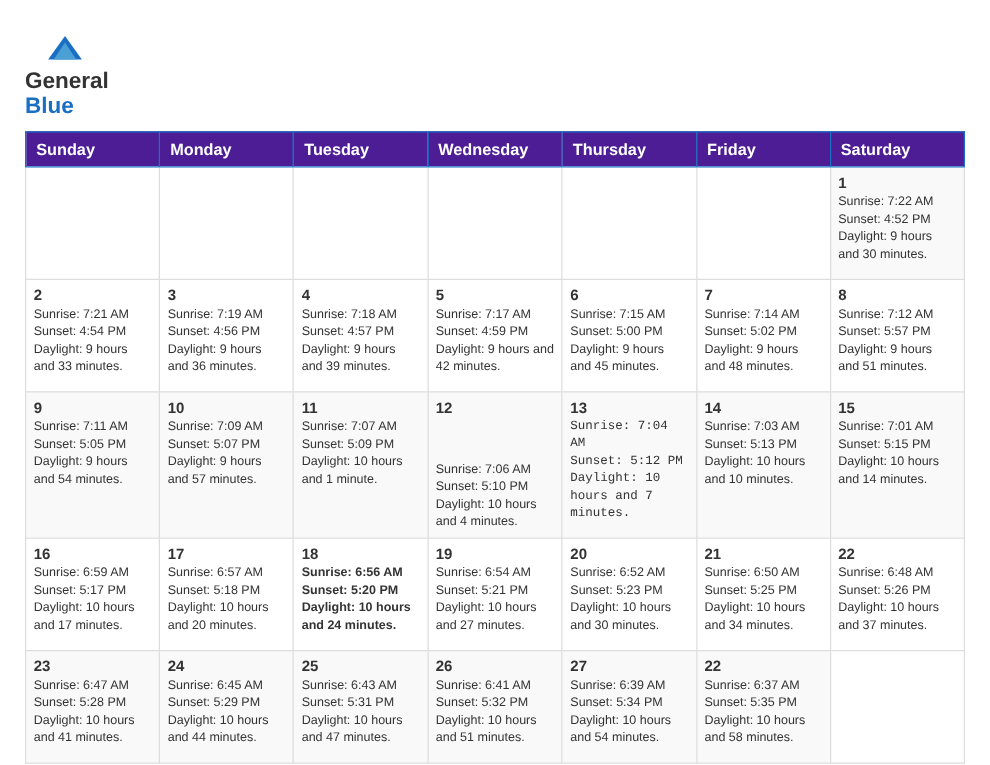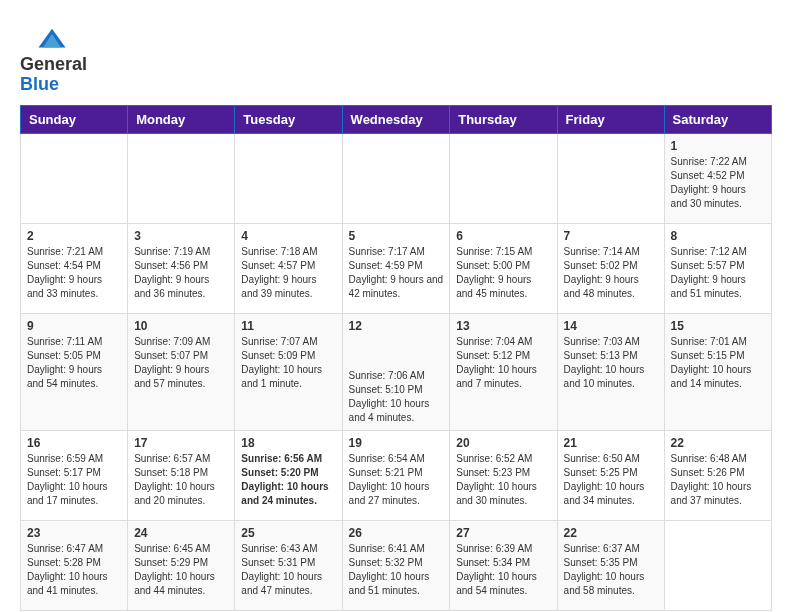--- a/index.html
+++ b/index.html
@@ -207,21 +207,21 @@
 Daylight: 10 hours and 1 minute.</div>
         </td>
         <td>
           <span class="day-num">12</span>
           <div class="day-info" style="white-space: pre-line; margin-top: 36px;">Sunrise: 7:06 AM
 Sunset: 5:10 PM
 Daylight: 10 hours and 4 minutes.</div>
         </td>
         <td>
           <span class="day-num">13</span>
-          <div class="day-info" style="white-space: pre-line;">Sunrise: 7:04 AM
+          <div class="day-info" style="white-space: pre-line; font-family: Liberation Mono, monospace;">Sunrise: 7:04 AM
 Sunset: 5:12 PM
 Daylight: 10 hours and 7 minutes.</div>
         </td>
         <td>
           <span class="day-num">14</span>
           <div class="day-info" style="white-space: pre-line;">Sunrise: 7:03 AM
 Sunset: 5:13 PM
 Daylight: 10 hours and 10 minutes.</div>
         </td>
         <td>

